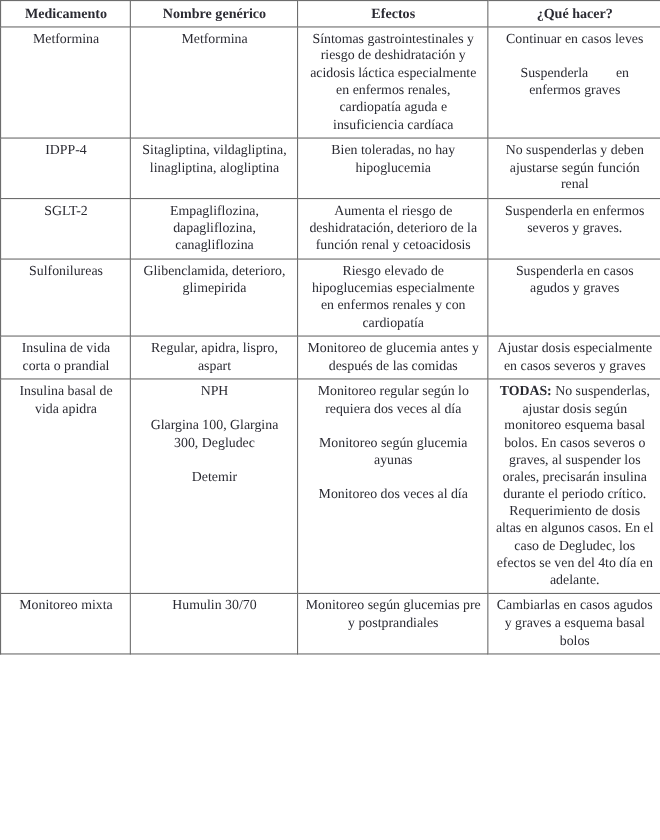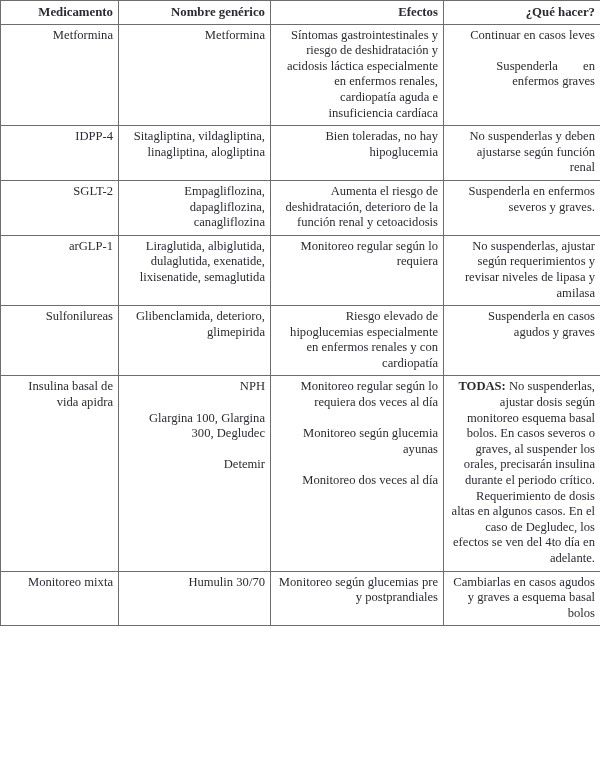--- a/index.html
+++ b/index.html
@@ -30,21 +30,21 @@
   table.drug-table col.c3 { width: 173px; }
   table.drug-table col.c4 { width: 157px; }
 
   table.drug-table th,
   table.drug-table td {
     border: 1px solid #6d6d6d;
     vertical-align: top;
     padding: 3px 5px 4px 6px;
     font-size: 12.6px;
     line-height: 15.6px;
-    text-align: right;
+    text-align: center;
     font-weight: normal;
   }
   table.drug-table thead th {
     font-weight: bold;
     font-size: 12.8px;
     padding-top: 4px;
     padding-bottom: 3px;
   }
   .cell-line { display: block; white-space: pre-wrap; font-family: Liberation Serif, serif; }
   .lead-bold { font-weight: bold; }
@@ -89,34 +89,34 @@
         <td>No suspenderlas y deben ajustarse según función renal</td>
       </tr>
 
       <tr>
         <td>SGLT-2</td>
         <td>Empagliflozina, dapagliflozina, canagliflozina</td>
         <td>Aumenta el riesgo de deshidratación, deterioro de la función renal y cetoacidosis</td>
         <td>Suspenderla en enfermos severos y graves.</td>
       </tr>
 
-      <tr>
-        <td>arGLP-1</td>
-        <td>Liraglutida, albiglutida, dulaglutida, exenatide, lixisenatide, semaglutida</td>
-        <td>Monitoreo regular según lo requiera</td>
-        <td>No suspenderlas, ajustar según requerimientos y revisar niveles de lipasa y amilasa</td>
-      </tr>
 
       <tr>
         <td>Sulfonilureas</td>
         <td>Glibenclamida, deterioro, glimepirida</td>
         <td>Riesgo elevado de hipoglucemias especialmente en enfermos renales y con cardiopatía</td>
         <td>Suspenderla en casos agudos y graves</td>
       </tr>
 
+      <tr>
+        <td>Insulina de vida corta o prandial</td>
+        <td>Regular, apidra, lispro, aspart</td>
+        <td>Monitoreo de glucemia antes y después de las comidas</td>
+        <td>Ajustar dosis especialmente en casos severos y graves</td>
+      </tr>
 
       <tr>
         <td>Insulina basal de vida apidra</td>
         <td>
           <span class="cell-line">NPH</span>
           <span class="para-gap"></span>
           <span class="cell-line">Glargina 100, Glargina 300, Degludec</span>
           <span class="para-gap"></span>
           <span class="cell-line">Detemir</span>
         </td>

